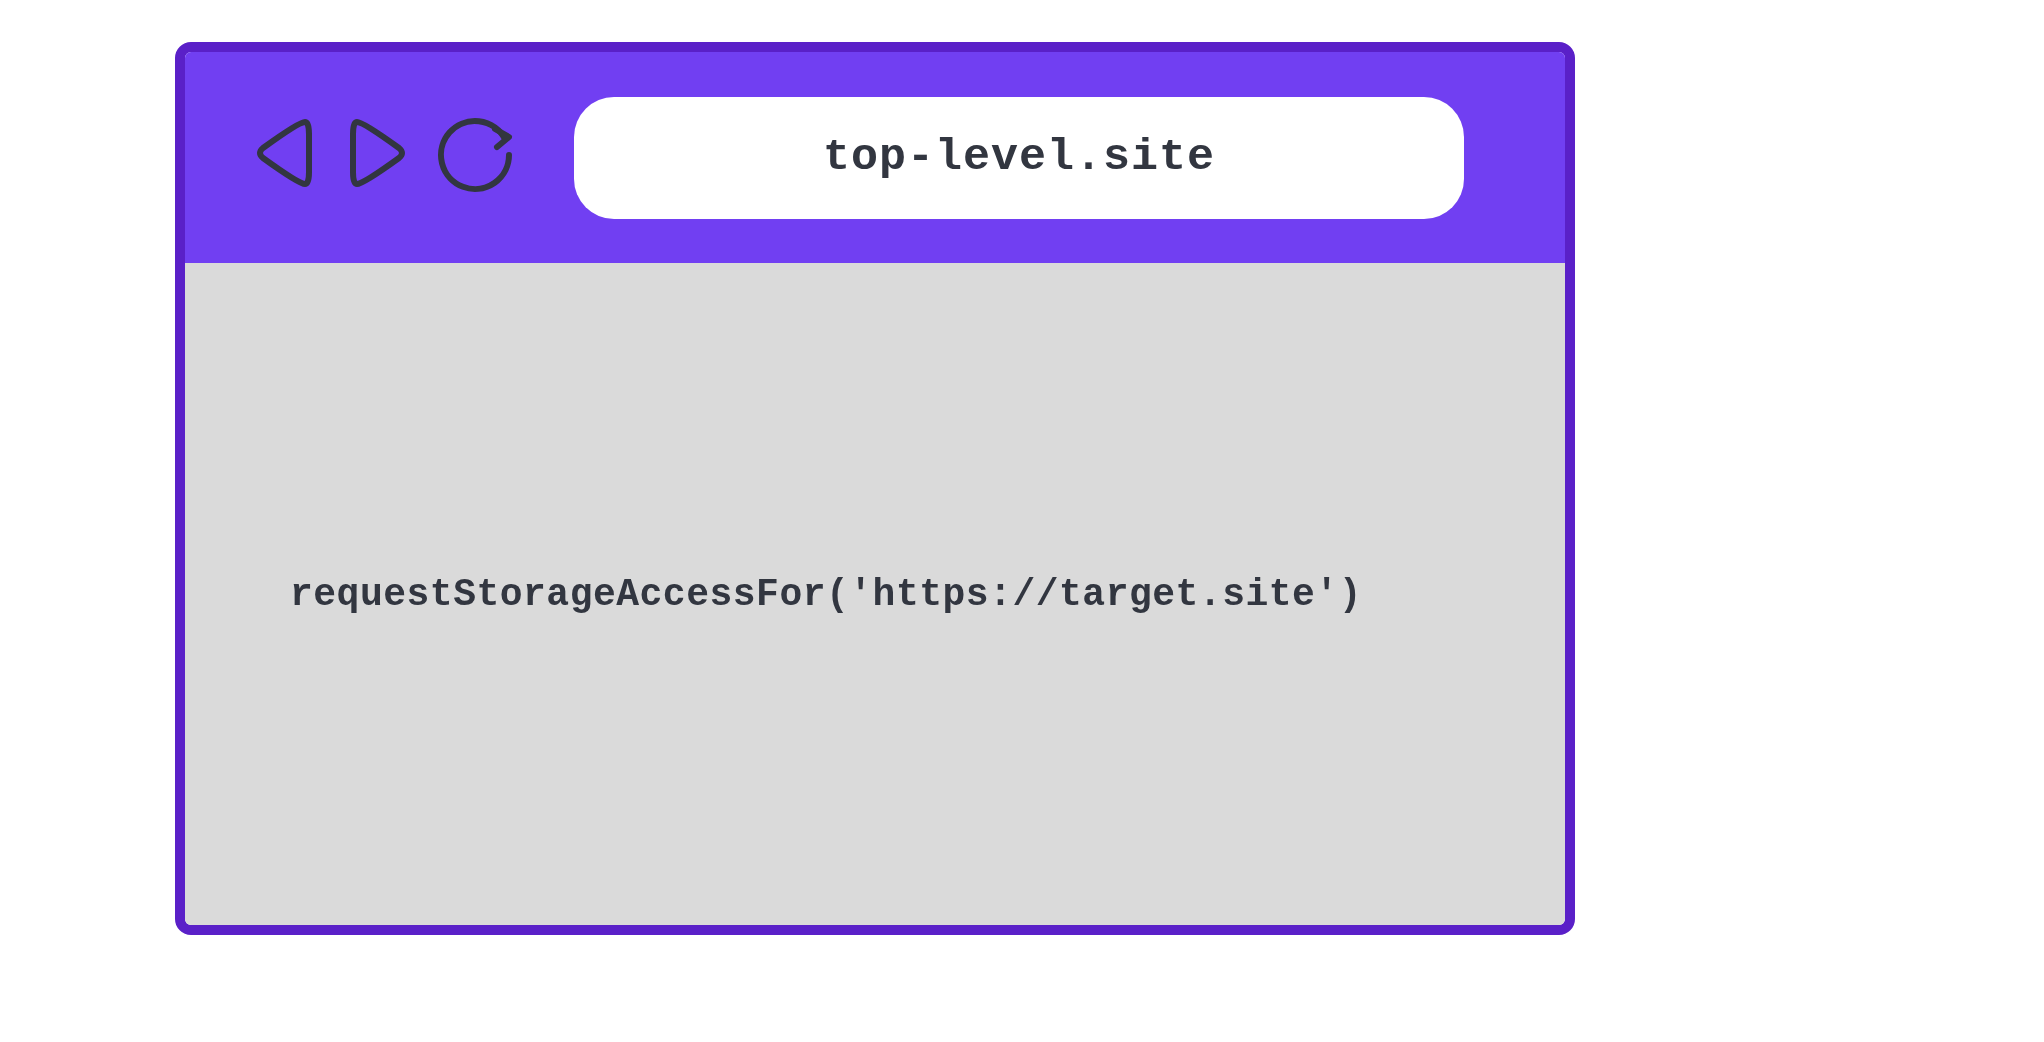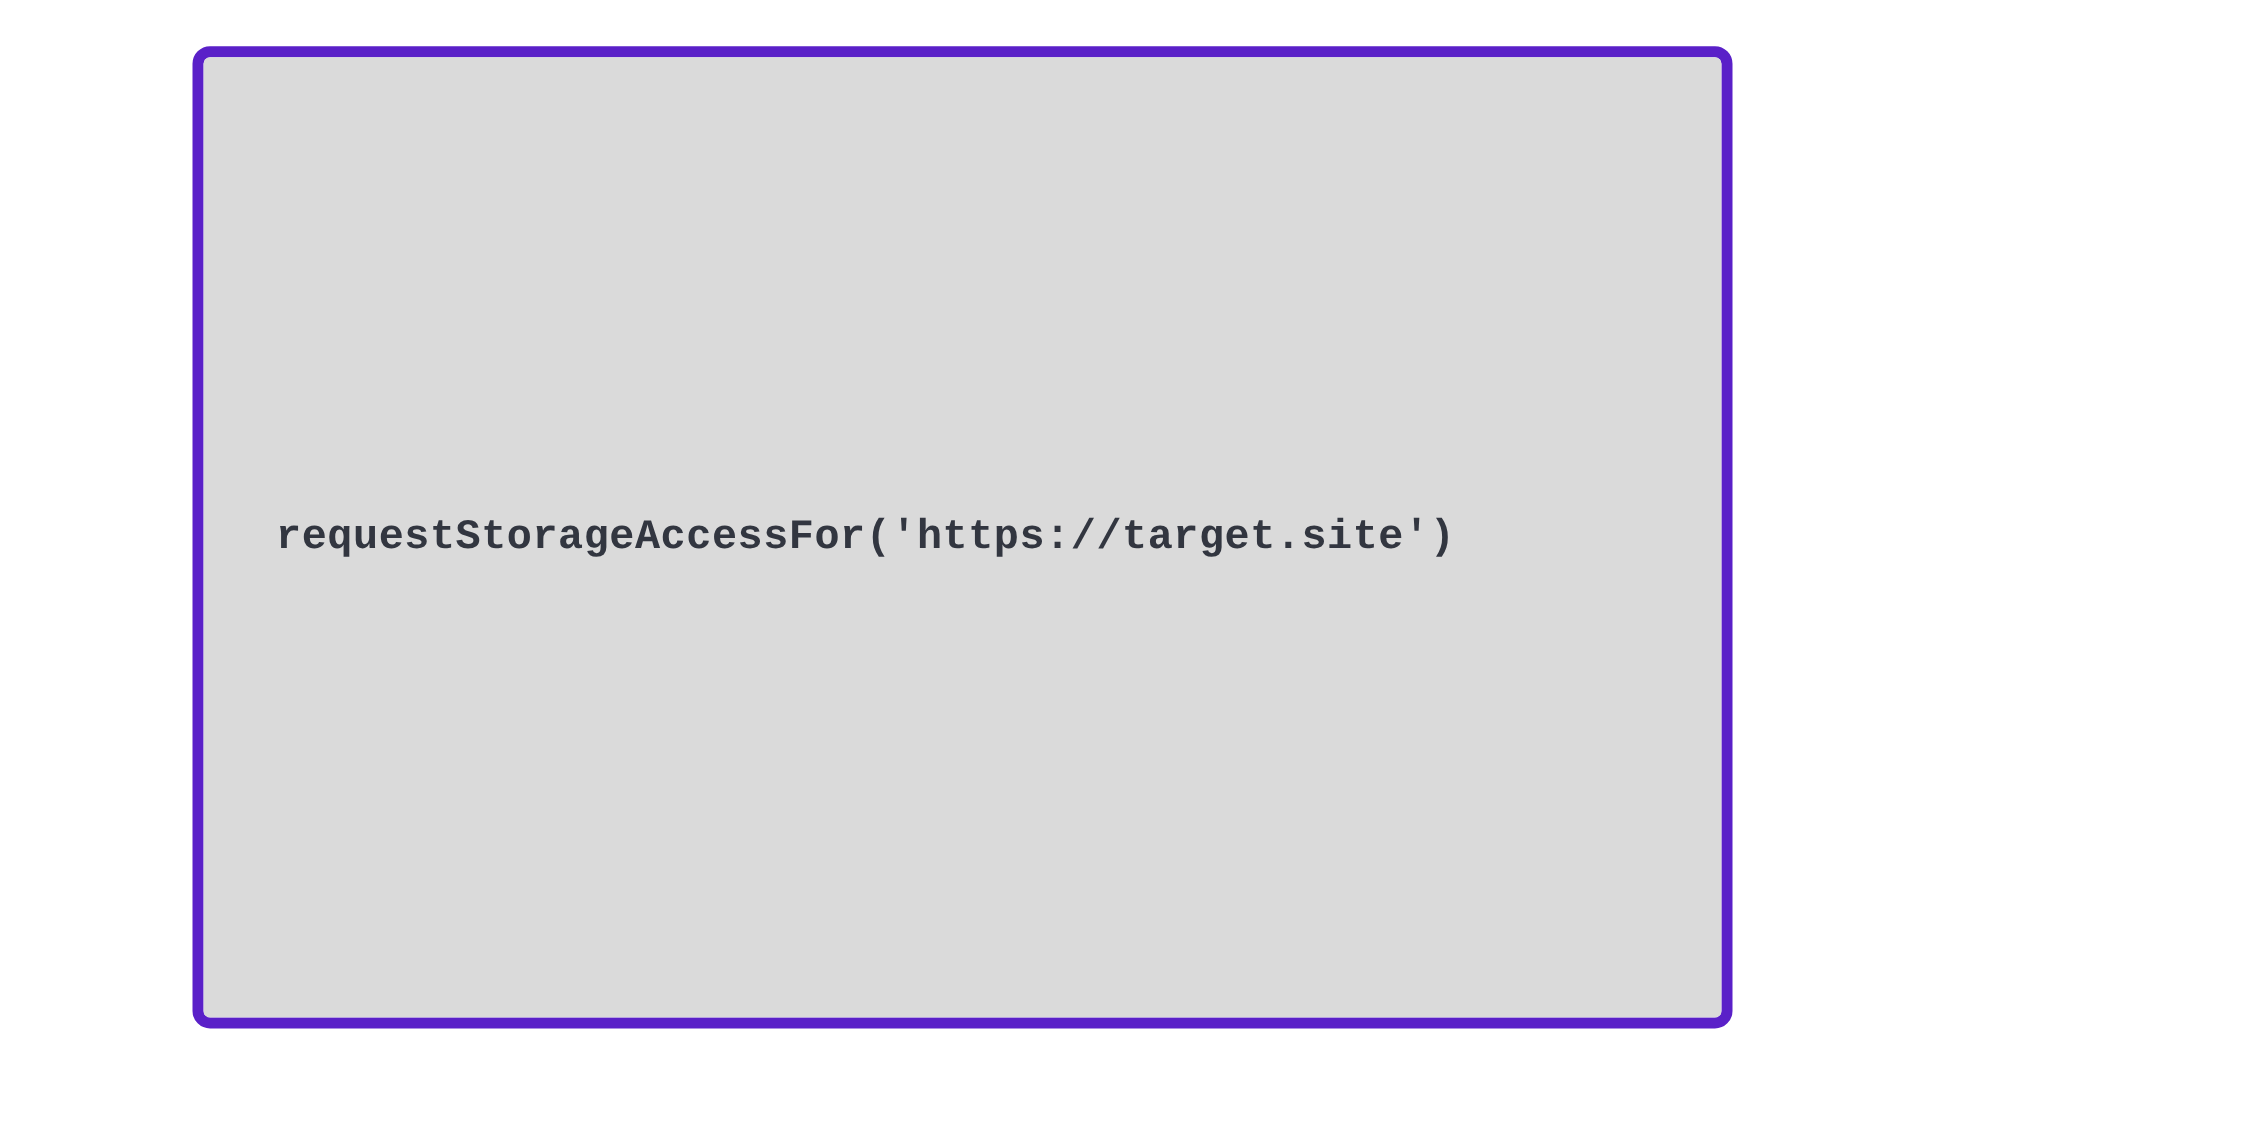--- a/index.html
+++ b/index.html
@@ -54,31 +54,54 @@
     font-size: 45px;
     color: #323640;
     letter-spacing: 1px;
   }
   .viewport {
     flex: 1;
     background: #dadada;
     display: flex;
     align-items: center;
     justify-content: flex-start;
-    padding-left: 66px;
+    padding-left: 105px;
   }
   .page-code {
     font-family: Menlo, 'Courier New', Courier, monospace;
     font-weight: 700;
     font-size: 38px;
     color: #323640;
     letter-spacing: 0.5px;
     white-space: pre;
   }
 </style>
 </head>
 <body>
 
 <div class="browser-window">
+  <div class="toolbar">
+    <div class="nav-icons">
+      <span>
+        <svg width="62" height="78" viewBox="0 0 62 78">
+          <path d="M 50 8 Q 54 8 54 20 L 54 58 Q 54 70 50 70 Q 44 70 8 44 Q 2 39 8 34 Q 44 8 50 8 Z" fill="none" stroke="#323640" stroke-width="6" stroke-linecap="round" stroke-linejoin="round"></path>
+        </svg>
+      </span>
+      <span>
+        <svg width="62" height="78" viewBox="0 0 62 78">
+          <path d="M 12 8 Q 8 8 8 20 L 8 58 Q 8 70 12 70 Q 18 70 54 44 Q 60 39 54 34 Q 18 8 12 8 Z" fill="none" stroke="#323640" stroke-width="6" stroke-linecap="round" stroke-linejoin="round"></path>
+        </svg>
+      </span>
+      <span>
+        <svg width="84" height="84" viewBox="0 0 84 84">
+          <path d="M 70 28 A 34 34 0 1 0 74 44" fill="none" stroke="#323640" stroke-width="6" stroke-linecap="round"></path>
+          <path d="M 60 18 L 74 26 L 62 36" fill="none" stroke="#323640" stroke-width="6" stroke-linecap="round" stroke-linejoin="round"></path>
+        </svg>
+      </span>
+    </div>
+    <div class="address-bar">
+      <span>top-level.site</span>
+    </div>
+  </div>
   <div class="viewport">
     <div class="page-code">requestStorageAccessFor('https://target.site')</div>
   </div>
 </div>
 
 </body></html>

